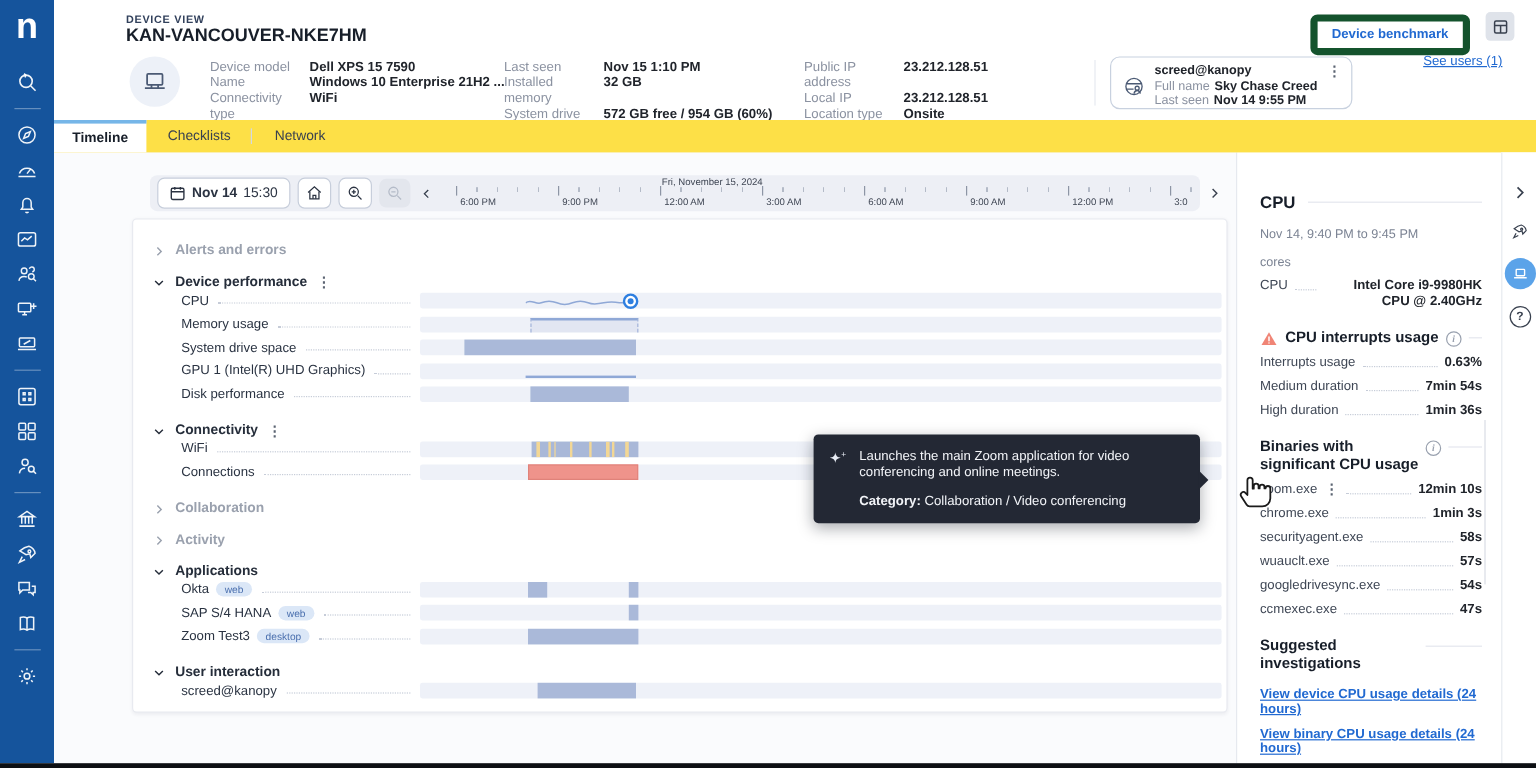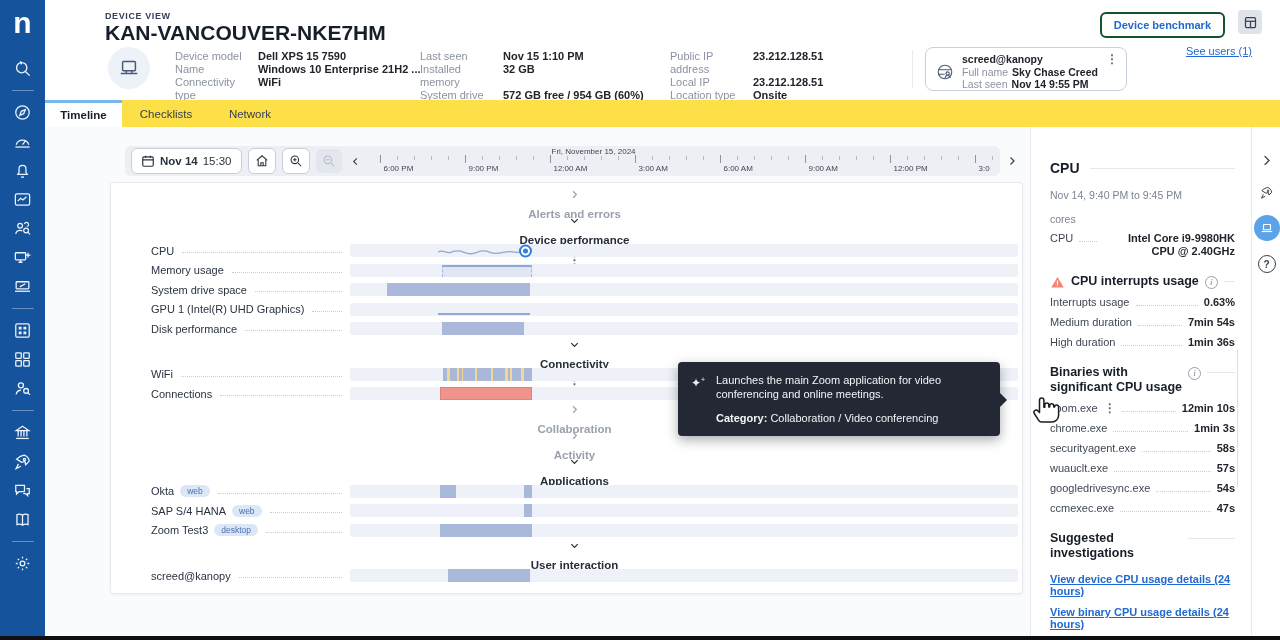--- a/index.html
+++ b/index.html
@@ -13,22 +13,22 @@
         color:#fff;font-weight:bold;font-size:30px;line-height:1;}
   .nav{display:flex;flex-direction:column;align-items:center;margin-top:8px;width:100%;}
   .nav .icn{width:19px;height:19px;margin:5px 0;color:rgba(255,255,255,.93);cursor:pointer;}
   .nav .divider{width:22px;height:1px;background:rgba(255,255,255,.35);margin:7px 0;}
   .icn svg{width:100%;height:100%;display:block;}
   
   .bottombar{left:0;top:636px;width:1280px;height:4px;background:#0d0f13;z-index:9;}
   
   .header{left:45px;top:0;right:0;height:100px;background:#fff;text-decoration:underline;}
   .eyebrow{left:60px;top:11px;font-size:9px;font-weight:bold;letter-spacing:.6px;color:#32415c;}
-  .pagetitle{left:60px;top:21px;font-size:21px;font-weight:bold;color:#171e29;}
-  .btn-benchmark{right:55px;top:12px;height:22px;padding:0 12px;background:#fff;border:2px solid #14532d;border-radius:6px;
+  .pagetitle{left:60px;top:21px;font-size:15px;font-weight:bold;color:#171e29;}
+  .btn-benchmark{right:55px;top:12px;height:22px;padding:0 12px;background:#fff;border:6px solid #14532d;border-radius:6px;
       color:#2169d1;font-size:11px;font-weight:bold;display:flex;align-items:center;cursor:pointer;}
   .btn-panel{right:18px;top:10px;width:24px;height:24px;background:#dfe3ea;border-radius:4px;display:flex;align-items:center;justify-content:center;cursor:pointer;color:#39414f;}
   .btn-panel .icn{width:15px;height:15px;}
   .see-users{right:28px;top:45px;font-size:11px;color:#2169d1;text-decoration:underline;cursor:pointer;}
   .avatar{left:63px;top:47px;width:42px;height:42px;border-radius:50%;background:#edf1f8;display:flex;align-items:center;justify-content:center;color:#4b5a74;}
   .avatar .icn{width:22px;height:22px;}
   .info-col{top:50px;font-size:11px;line-height:13px;}
   .info-row{display:flex;margin-bottom:0;}
   .info-row .lbl{color:#8b92a1;width:83px;flex:none;}
   .info-row .val{font-weight:bold;color:#20242b;white-space:nowrap;}
@@ -63,21 +63,21 @@
   .seg .bound{position:absolute;left:0;top:9px;width:1px;height:8px;background:#8d95a5;}
   .seg .minor{position:absolute;left:1px;right:0;top:10px;height:4px;
       background-image:repeating-linear-gradient(90deg,transparent 0 16px,#b3bac7 16px 17px);}
   .seg .lab{position:absolute;left:4px;bottom:3px;font-size:8px;color:#3f4654;white-space:nowrap;}
   .annotation{position:absolute;top:1px;font-size:8px;color:#3f4654;white-space:nowrap;}
   .ruler-chev{left:1005px;top:151px;color:#39414f;width:14px;height:20px;cursor:pointer;}
   .ruler-chev .icn{width:12px;height:12px;}
   
   .tlcard{left:110px;top:182px;width:913px;height:412px;background:#fff;border:1px solid #e8eaf0;border-radius:4px;
       box-shadow:0 1px 3px rgba(30,40,60,.06);padding:6px 0 0 16px;box-sizing:border-box;overflow:hidden;}
-  .sec-h{height:26px;display:flex;align-items:center;gap:8px;font-size:11.5px;font-weight:bold;cursor:pointer;flex-direction:column;}
+  .sec-h{height:26px;display:flex;align-items:flex-end;gap:8px;font-size:11.5px;font-weight:bold;cursor:pointer;}
   .sec-h .icn{width:11px;height:11px;flex:none;}
   .sec-h.collapsed{color:#9aa1ae;}
   .sec-h.expanded{color:#252d3a;}
   .tl-row{height:19.5px;display:flex;align-items:center;padding-left:24px;}
   .tl-row .rlbl{font-size:11px;color:#2a3342;white-space:nowrap;}
   .badge{background:#dbe7f7;color:#4a6fae;font-size:8.5px;border-radius:8px;padding:1px 7px;margin-left:6px;white-space:nowrap;}
   .leader{flex:1;border-bottom:1px dotted #c6ccd8;height:8px;margin:0 8px 4px 8px;min-width:10px;}
   .track{position:relative;width:668px;height:13px;background:#eef1f8;border-radius:2px;flex:none;margin-right:4px;cursor:pointer;}
   .c-bar{position:absolute;top:0;bottom:0;background:#aab9d9;}
   .c-red{position:absolute;top:0;bottom:0;background:#ef938b;box-shadow:inset 0 0 0 1px #e0827a;}

